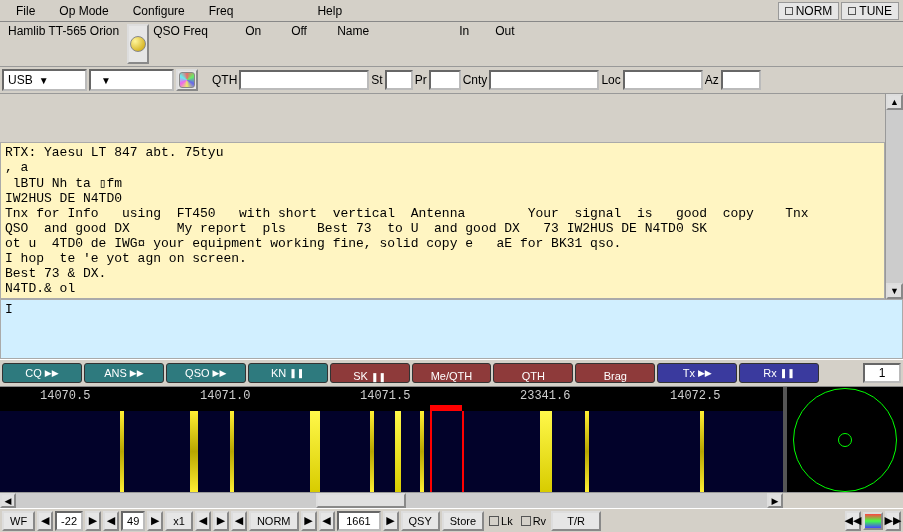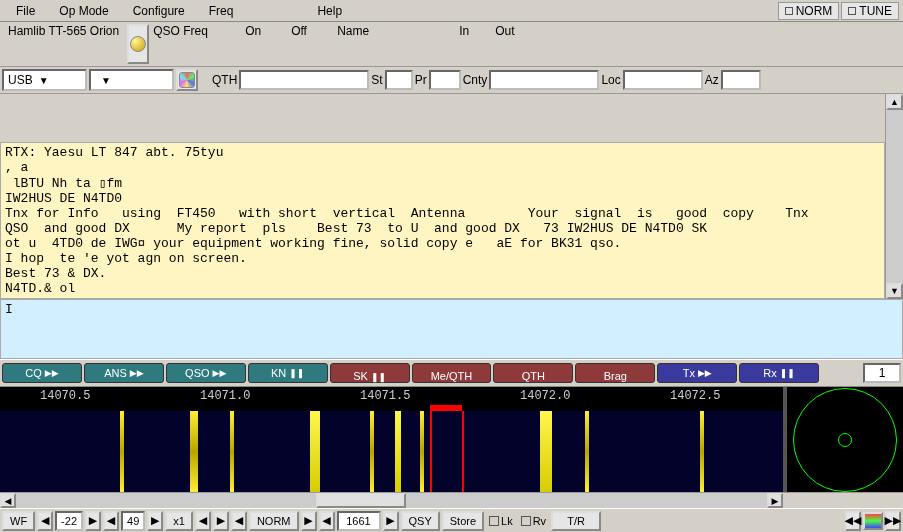--- a/index.html
+++ b/index.html
@@ -303,21 +303,21 @@
   <div class="numbox">1</div>
 </div>
 
 <div class="waterfall-area">
   <div class="wf-row">
     <div class="wf-main">
       <div class="wf-scale">
         <span class="tick" style="left:40px">14070.5</span>
         <span class="tick" style="left:200px">14071.0</span>
         <span class="tick" style="left:360px">14071.5</span>
-        <span class="tick" style="left:520px">14072.0</span>
+        <span class="tick" style="left:520px">23341.6</span>
         <span class="tick" style="left:670px">14072.5</span>
         <div class="redmark"></div>
       </div>
       <div class="wf-canvas">
         <div class="noise"></div>
         <div class="sig thin" style="left:120px"></div>
         <div class="sig" style="left:190px"></div>
         <div class="sig thin" style="left:230px"></div>
         <div class="sig bright" style="left:310px;width:10px"></div>
         <div class="sig thin" style="left:370px"></div>

